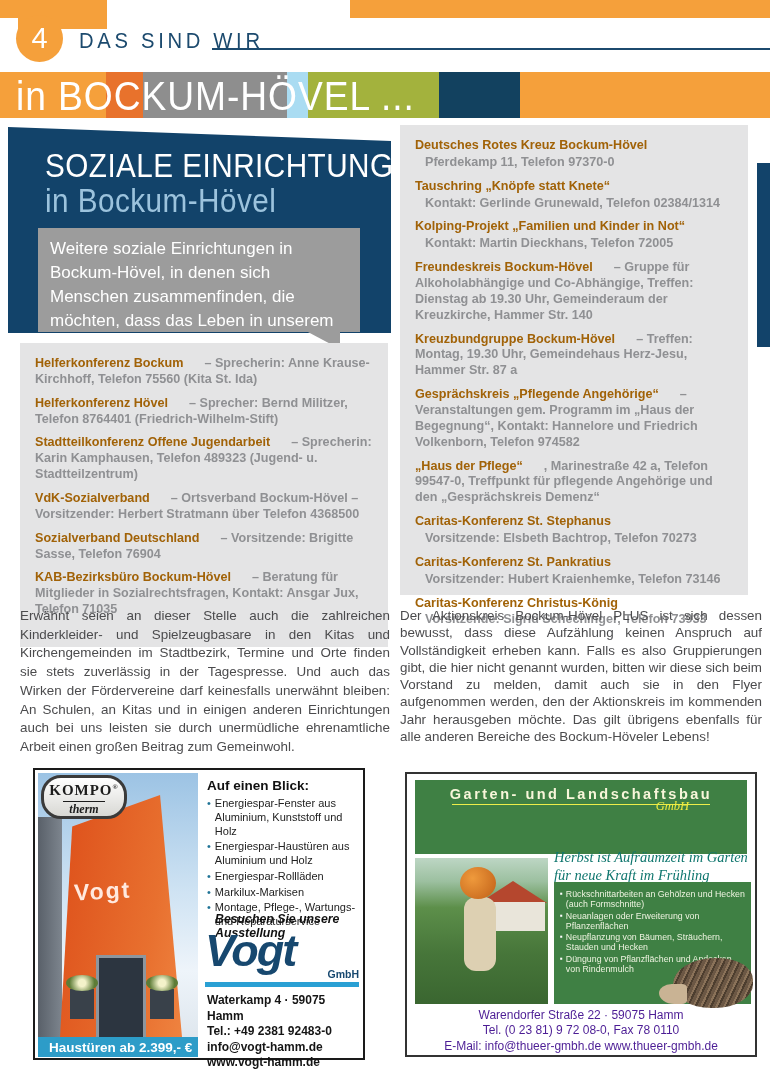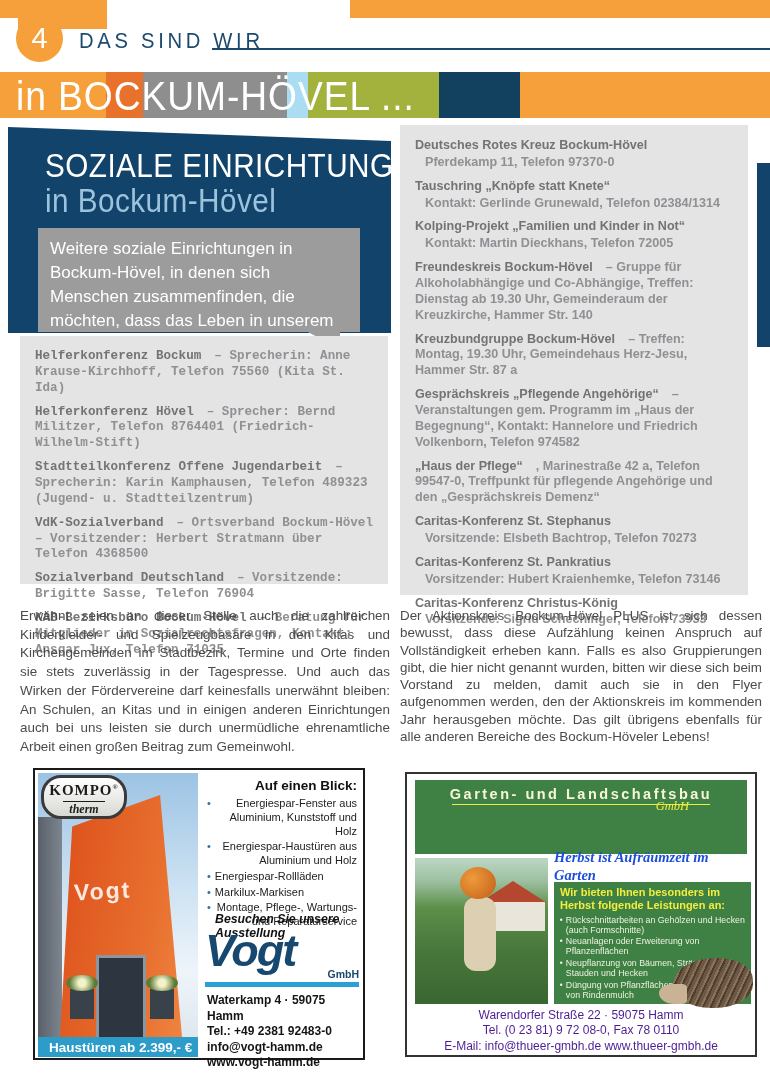--- a/index.html
+++ b/index.html
@@ -39,25 +39,25 @@
                  letter-spacing:.5px;line-height:1.05;transform:scaleX(.9);transform-origin:left;
                  white-space:nowrap;}
   .feature-sub{color:#9cc3dd;}
   .bubble{left:38px;top:228px;width:298px;height:86px;background:#9c9c9c;color:#fff;
           padding:9px 12px;font-size:17px;font-weight:300;line-height:1.42;}
   .bubble-tail{left:306px;top:331px;width:0;height:0;
                border-top:18px solid #9c9c9c;border-left:34px solid transparent;}
 
   
   .list-box{background:#e4e4e5;box-sizing:border-box;padding:13px 15px;}
-  .list-left{left:20px;top:336px;width:368px;height:248px;font-family:Liberation Mono, monospace;}
+  .list-left{left:20px;top:343px;width:368px;height:304px;}
   .list-right{left:400px;top:125px;width:348px;height:470px;}
   .item{margin:0 0 8px 0;font-size:12.6px;line-height:1.26;}
   .item:last-child{margin-bottom:0;}
-  .item .name{font-weight:bold;color:#737373;margin-right:3px;}
+  .item .name{font-weight:bold;color:#a16207;margin-right:11px;}
   .item .detail{font-weight:bold;color:#8f9093;margin-left:10px;}
   .item .detail.block{display:block;margin-top:1px;}
 
   .side-bar{left:757px;top:163px;width:13px;height:184px;background:#12436a;}
 
   
   .para{color:#4b4b4d;font-size:13.4px;text-align:justify;}
   .para-left{left:20px;top:607px;width:370px;line-height:18.7px;}
   .para-right{left:400px;top:607px;width:362px;line-height:17.3px;}
 
@@ -83,21 +83,21 @@
            border-radius:20px;background:linear-gradient(180deg,#ffffff,#d8d8d4);
            text-align:center;color:#1c1c1c;box-sizing:border-box;padding-top:4px;}
   .v-kompo .k1{font-size:15px;font-weight:bold;letter-spacing:1px;font-family:"Liberation Serif",serif;}
   .v-kompo .k1 sup{font-size:7px;}
   .v-kompo .k2{font-size:12px;font-weight:bold;font-style:italic;margin-top:-3px;
                font-family:"Liberation Serif",serif;border-top:1.5px solid #1c1c1c;
                display:inline-block;padding:0 6px;}
   .v-banner{position:absolute;left:3px;top:267px;width:160px;height:20px;background:#2d9cc8;
             color:#fff;font-size:13.5px;font-weight:bold;display:flex;align-items:center;
             padding-left:11px;box-sizing:border-box;}
-  .v-right{position:absolute;left:172px;top:8px;width:150px;text-align:right;}
+  .v-right{position:absolute;left:172px;top:8px;width:150px;}
   .v-glance{font-size:13.5px;font-weight:bold;color:#111;margin:0 0 4px 0;}
   .v-list{list-style:none;margin:0;padding:0;}
   .v-item{font-size:11px;line-height:1.25;color:#222;margin-bottom:2px;display:flex;}
   .v-dot{color:#1f7396;margin-right:4px;font-size:11px;}
   .v-visit{position:absolute;left:180px;top:142px;width:152px;font-size:12.3px;font-weight:bold;
            font-style:italic;color:#111;}
   .v-logo{position:absolute;left:170px;top:158px;width:154px;color:#17486f;}
   .v-logo .v-word{font-size:45px;font-weight:bold;font-style:italic;letter-spacing:-2px;line-height:1;}
   .v-logo .v-gmbh{position:absolute;right:0;top:40px;font-size:10.5px;font-weight:bold;}
   .v-rule{position:absolute;left:170px;top:212px;width:154px;height:5px;background:#2aa0d4;}
@@ -118,22 +118,22 @@
   .t-photo{position:absolute;left:8px;top:84px;width:133px;height:146px;overflow:hidden;
            background:linear-gradient(180deg,#bdd6c4 0%,#9cc0a0 16%,#5d8f4a 34%,#47763a 65%,#3a6630 100%);}
   .t-house{position:absolute;left:52%;top:30%;width:46%;height:20%;background:#e9e5da;}
   .t-roof{position:absolute;left:48%;top:16%;width:0;height:0;
           border-left:34px solid transparent;border-right:34px solid transparent;
           border-bottom:22px solid #b5472e;}
   .t-pumpkin{position:absolute;left:34%;top:6%;width:36px;height:32px;border-radius:50%;
              background:radial-gradient(circle at 35% 35%,#ef9a3c,#c05f17);}
   .t-body{position:absolute;left:37%;top:27%;width:32px;height:74px;border-radius:12px;
           background:#ddd0b2;}
-  .t-script{position:absolute;left:147px;top:75px;width:198px;color:#1d4ed8;font-size:14.5px;
-            font-weight:bold;font-style:italic;font-family:"Liberation Serif",serif;line-height:1.22;}
+  .t-script{position:absolute;left:147px;top:75px;width:198px;color:#0f766e;font-size:14.5px;
+            font-weight:normal;font-style:italic;font-family:"Liberation Serif",serif;line-height:1.22;}
   .t-offer{position:absolute;left:147px;top:108px;width:197px;height:122px;background:#3f8044;
            box-sizing:border-box;padding:4px 6px;overflow:hidden;}
   .t-offer-title{color:#f2ee3e;font-size:11px;font-weight:bold;line-height:1.18;margin:0;}
   .t-offer-list{list-style:none;margin:3px 0 0 0;padding:0;}
   .t-offer-item{color:#eef3e0;font-size:8.8px;line-height:1.14;margin-bottom:1.5px;display:flex;}
   .t-sq{color:#ffffff;margin-right:3px;font-size:8px;line-height:1.3;}
   .t-hedgehog{position:absolute;left:252px;top:184px;width:94px;height:54px;}
   .t-hh-body{position:absolute;right:0;top:0;width:80px;height:50px;border-radius:55% 45% 50% 50%;
              background:repeating-linear-gradient(115deg,#6b5744 0 3px,#8a7259 3px 5px,#4d3e2f 5px 7px);}
   .t-hh-face{position:absolute;left:0;top:26px;width:28px;height:20px;border-radius:50% 20% 20% 60%;
@@ -288,21 +288,20 @@
       <div class="t-roof"></div>
       <div class="t-house"></div>
       <div class="t-body"></div>
       <div class="t-pumpkin"></div>
     </div>
     <div class="t-script">
       <div>Herbst ist Aufräumzeit im Garten</div>
       <div>für neue Kraft im Frühling</div>
     </div>
     <div class="t-offer">
-      <p class="t-offer-title">Wir bieten Ihnen besonders im Herbst folgende Leistungen an:</p>
       <ul class="t-offer-list">
 
           <li class="t-offer-item">
             <span class="t-sq">▪</span>
             <span>Rückschnittarbeiten an Gehölzen und Hecken (auch Formschnitte)</span>
           </li>
 
           <li class="t-offer-item">
             <span class="t-sq">▪</span>
             <span>Neuanlagen oder Erweiterung von Pflanzenflächen</span>

